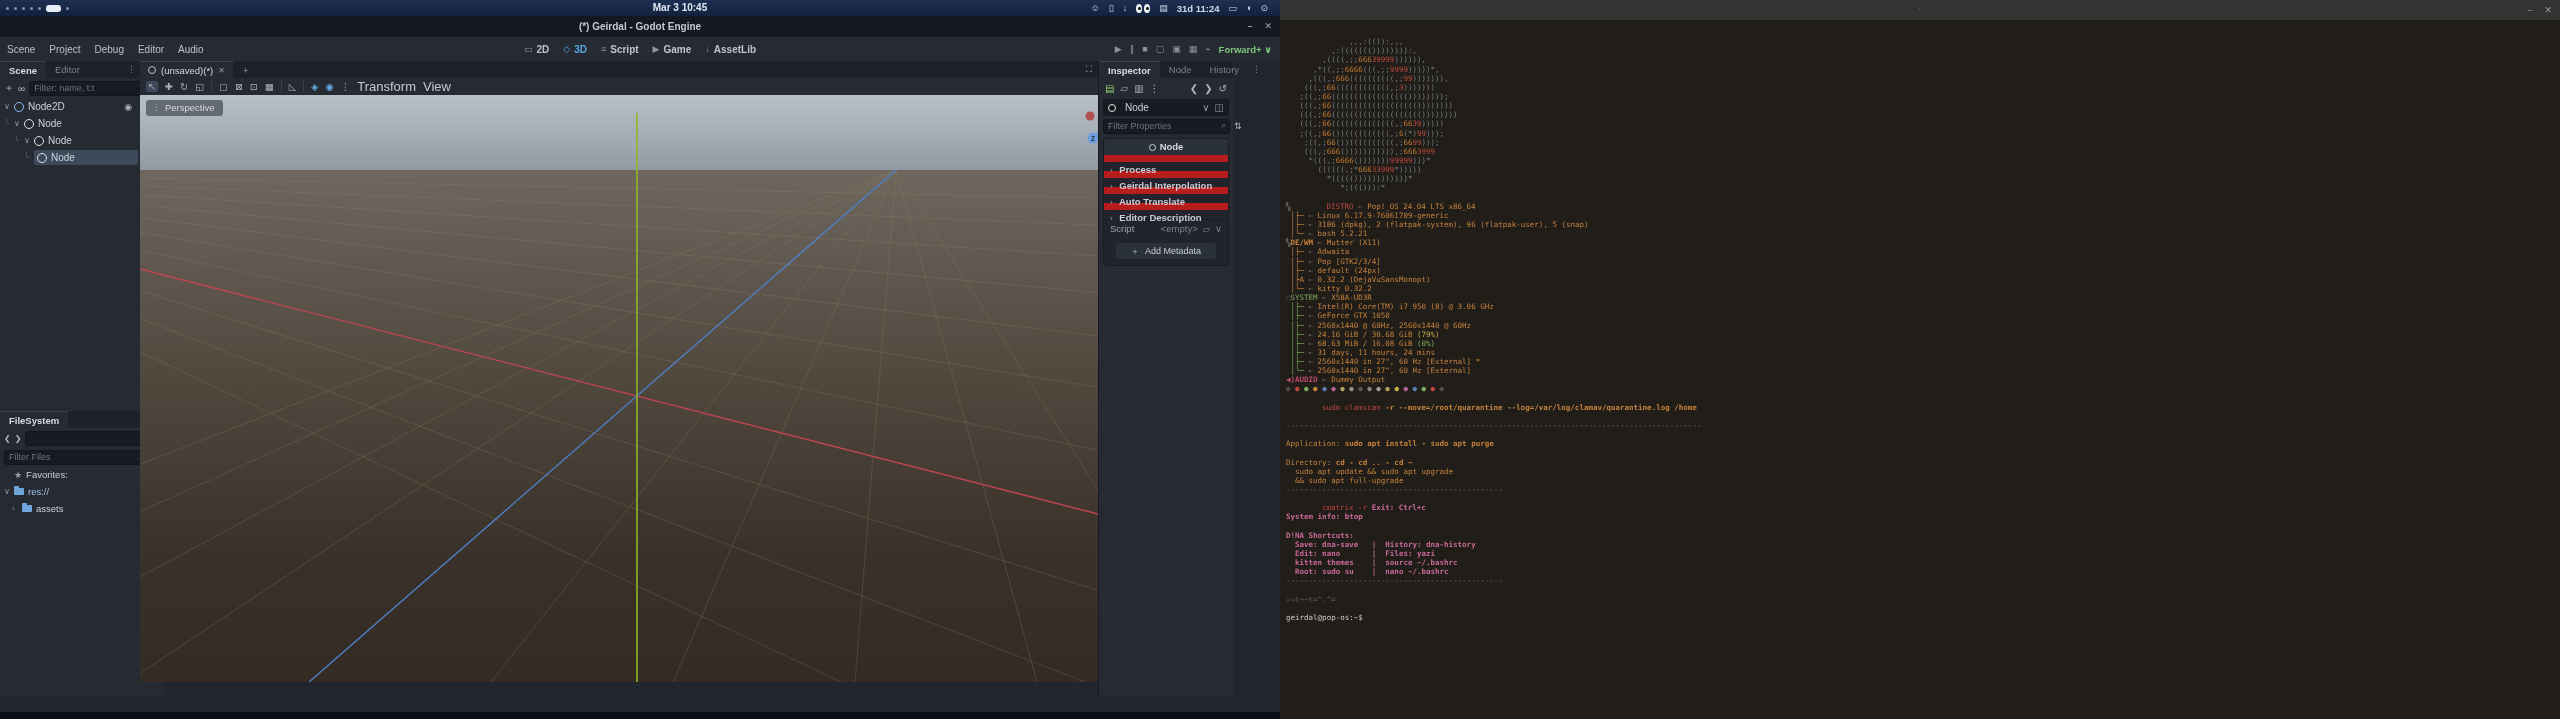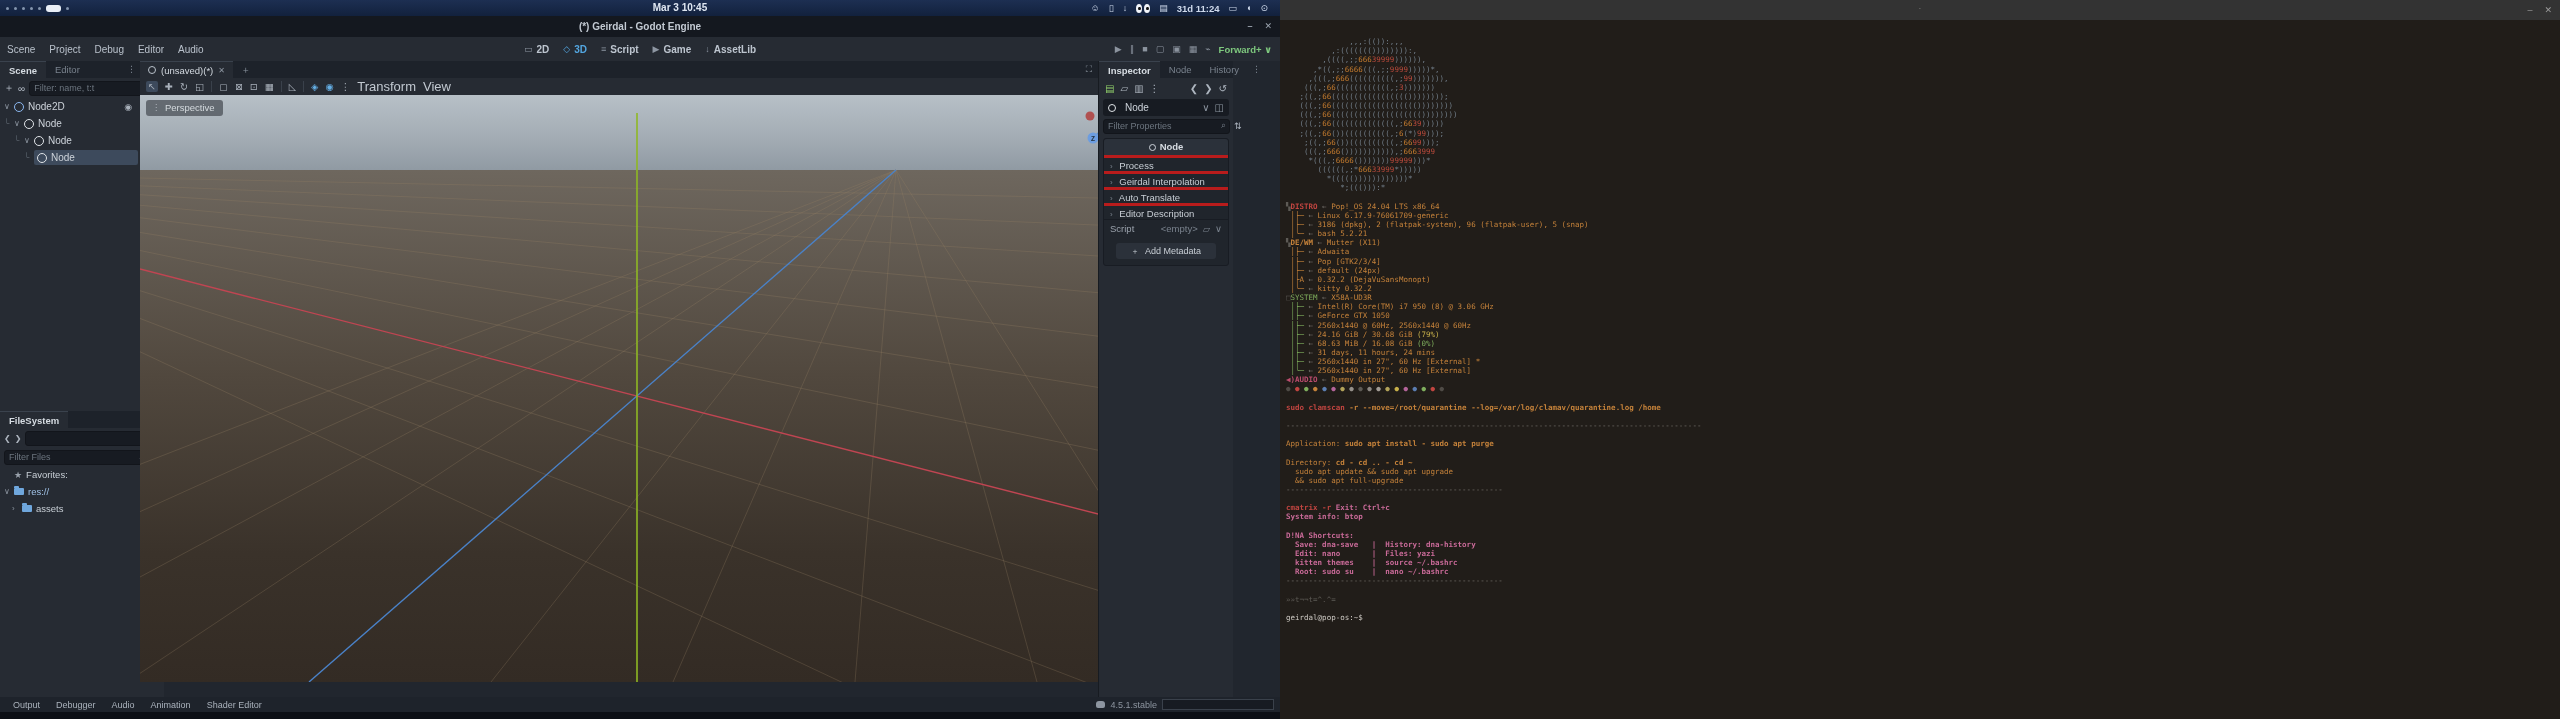--- a/index.html
+++ b/index.html
@@ -107,41 +107,41 @@
   #under-strip { position:absolute; left:0; top:712px; width:1280px; height:7px; background:#0c0f15; }
   
   .insp-row { display:flex; align-items:center; gap:6px; padding:0 6px; height:20px; color:#aeb6c0; font-size:10px; }
   .insp-node-row { display:flex; align-items:center; gap:5px; margin:1px 4px; background:#171b22;
     border-radius:3px; height:17px; padding:0 5px; color:#ccd2d9; font-size:10px; }
   .insp-body { margin:3px 4px; background:#20252c; border:1px solid #181c23; border-radius:3px; }
   .insp-head { text-align:center; background:#2b313a; border-radius:3px 3px 0 0; height:16px; line-height:16px;
     color:#d6dbe1; font-size:9.5px; font-weight:bold; }
   .insp-head .o-ico { display:inline-block; width:7px; height:7px; border:1.5px solid #cdd3da; border-radius:50%;
     vertical-align:-1px; margin-right:4px; }
-  .cat-row { height:16px; line-height:16px; padding:0 6px; color:#c8ced5; font-size:9.5px; font-weight:normal;
-    border-top:3px solid #b91c1c; }
+  .cat-row { height:16px; line-height:16px; padding:0 6px; color:#c8ced5; font-size:9.5px; font-weight:bold;
+    border-top:7px solid #b91c1c; }
   .cat-row .ar { color:#79828d; margin-right:4px; font-size:8px; }
   .prop-row { display:flex; align-items:center; height:18px; padding:0 6px; font-size:9.5px;
     border-top:1px solid #181c23; color:#9aa2ac; }
   .prop-val { margin-left:auto; color:#79828d; display:flex; gap:5px; align-items:center; }
   .meta-btn { margin:6px auto; width:100px; height:16px; background:#2b313a; border-radius:3px;
     color:#c8ced5; font-size:9px; display:flex; align-items:center; justify-content:center; gap:6px; }
   
   #termwin { position:absolute; left:1280px; top:0; width:1280px; height:719px; background:#211d19; }
   #t-title { position:absolute; left:0; top:0; width:100%; height:20px; background:#333333; }
   #t-title .t-name { position:absolute; left:50%; top:5px; transform:translateX(-50%); color:#8a8a8a; font-size:7px; }
   #t-title .win-controls { color:#9a9a9a; height:20px; }
   #t-body { position:absolute; left:0; top:20px; width:100%; height:699px; }
   #term { font-family:"DejaVu Sans Mono","Liberation Mono",monospace; font-size:7.5px; line-height:9.15px;
     padding:8px 0 0 6px; white-space:pre; }
   .t-line { height:9.15px; }
   .tc-art { color:#717d88; }
   .tc-num6 { color:#c27a2e; }
   .tc-num9 { color:#bb4a3c; }
-  .tc-red { color:#c04540; font-weight:bold; }
+  .tc-red { color:#c04540; font-weight:normal;margin-left:36px; }
   .tc-org { color:#c5823a; }
   .tc-orgb { color:#c5823a; font-weight:bold; }
   .tc-grn { color:#7fae5d; font-weight:normal; }
   .tc-yel { color:#c8b04a; }
   .tc-mag { color:#bc4d6e; font-weight:bold; }
   .tc-pnk { color:#c96a98; font-weight:bold; }
   .tc-gry { color:#77736e; }
   .tc-wht { color:#cfcbc5; }
   .tc-dim { color:#5d5a55; }
 </style>
@@ -454,32 +454,20 @@
           </span>
         </div>
         <div class="meta-btn">
           <span style="font-size:8px">＋</span>
           <span>Add Metadata</span>
         </div>
       </div>
     </div>
   </div>
 
-  <div id="g-bottom">
-    <span class="btab">Output</span>
-    <span class="btab">Debugger</span>
-    <span class="btab">Audio</span>
-    <span class="btab">Animation</span>
-    <span class="btab">Shader Editor</span>
-    <span class="version-area">
-      <span class="godot-mini"></span>
-      <span>4.5.1.stable</span>
-      <span class="misc-box"></span>
-    </span>
-  </div>
 </div>
 <div id="under-strip"></div>
 
 <div id="termwin">
   <div id="t-title">
     <span class="t-name">·</span>
     <span class="win-controls">
       <span>–</span>
       <span>✕</span>
     </span>

